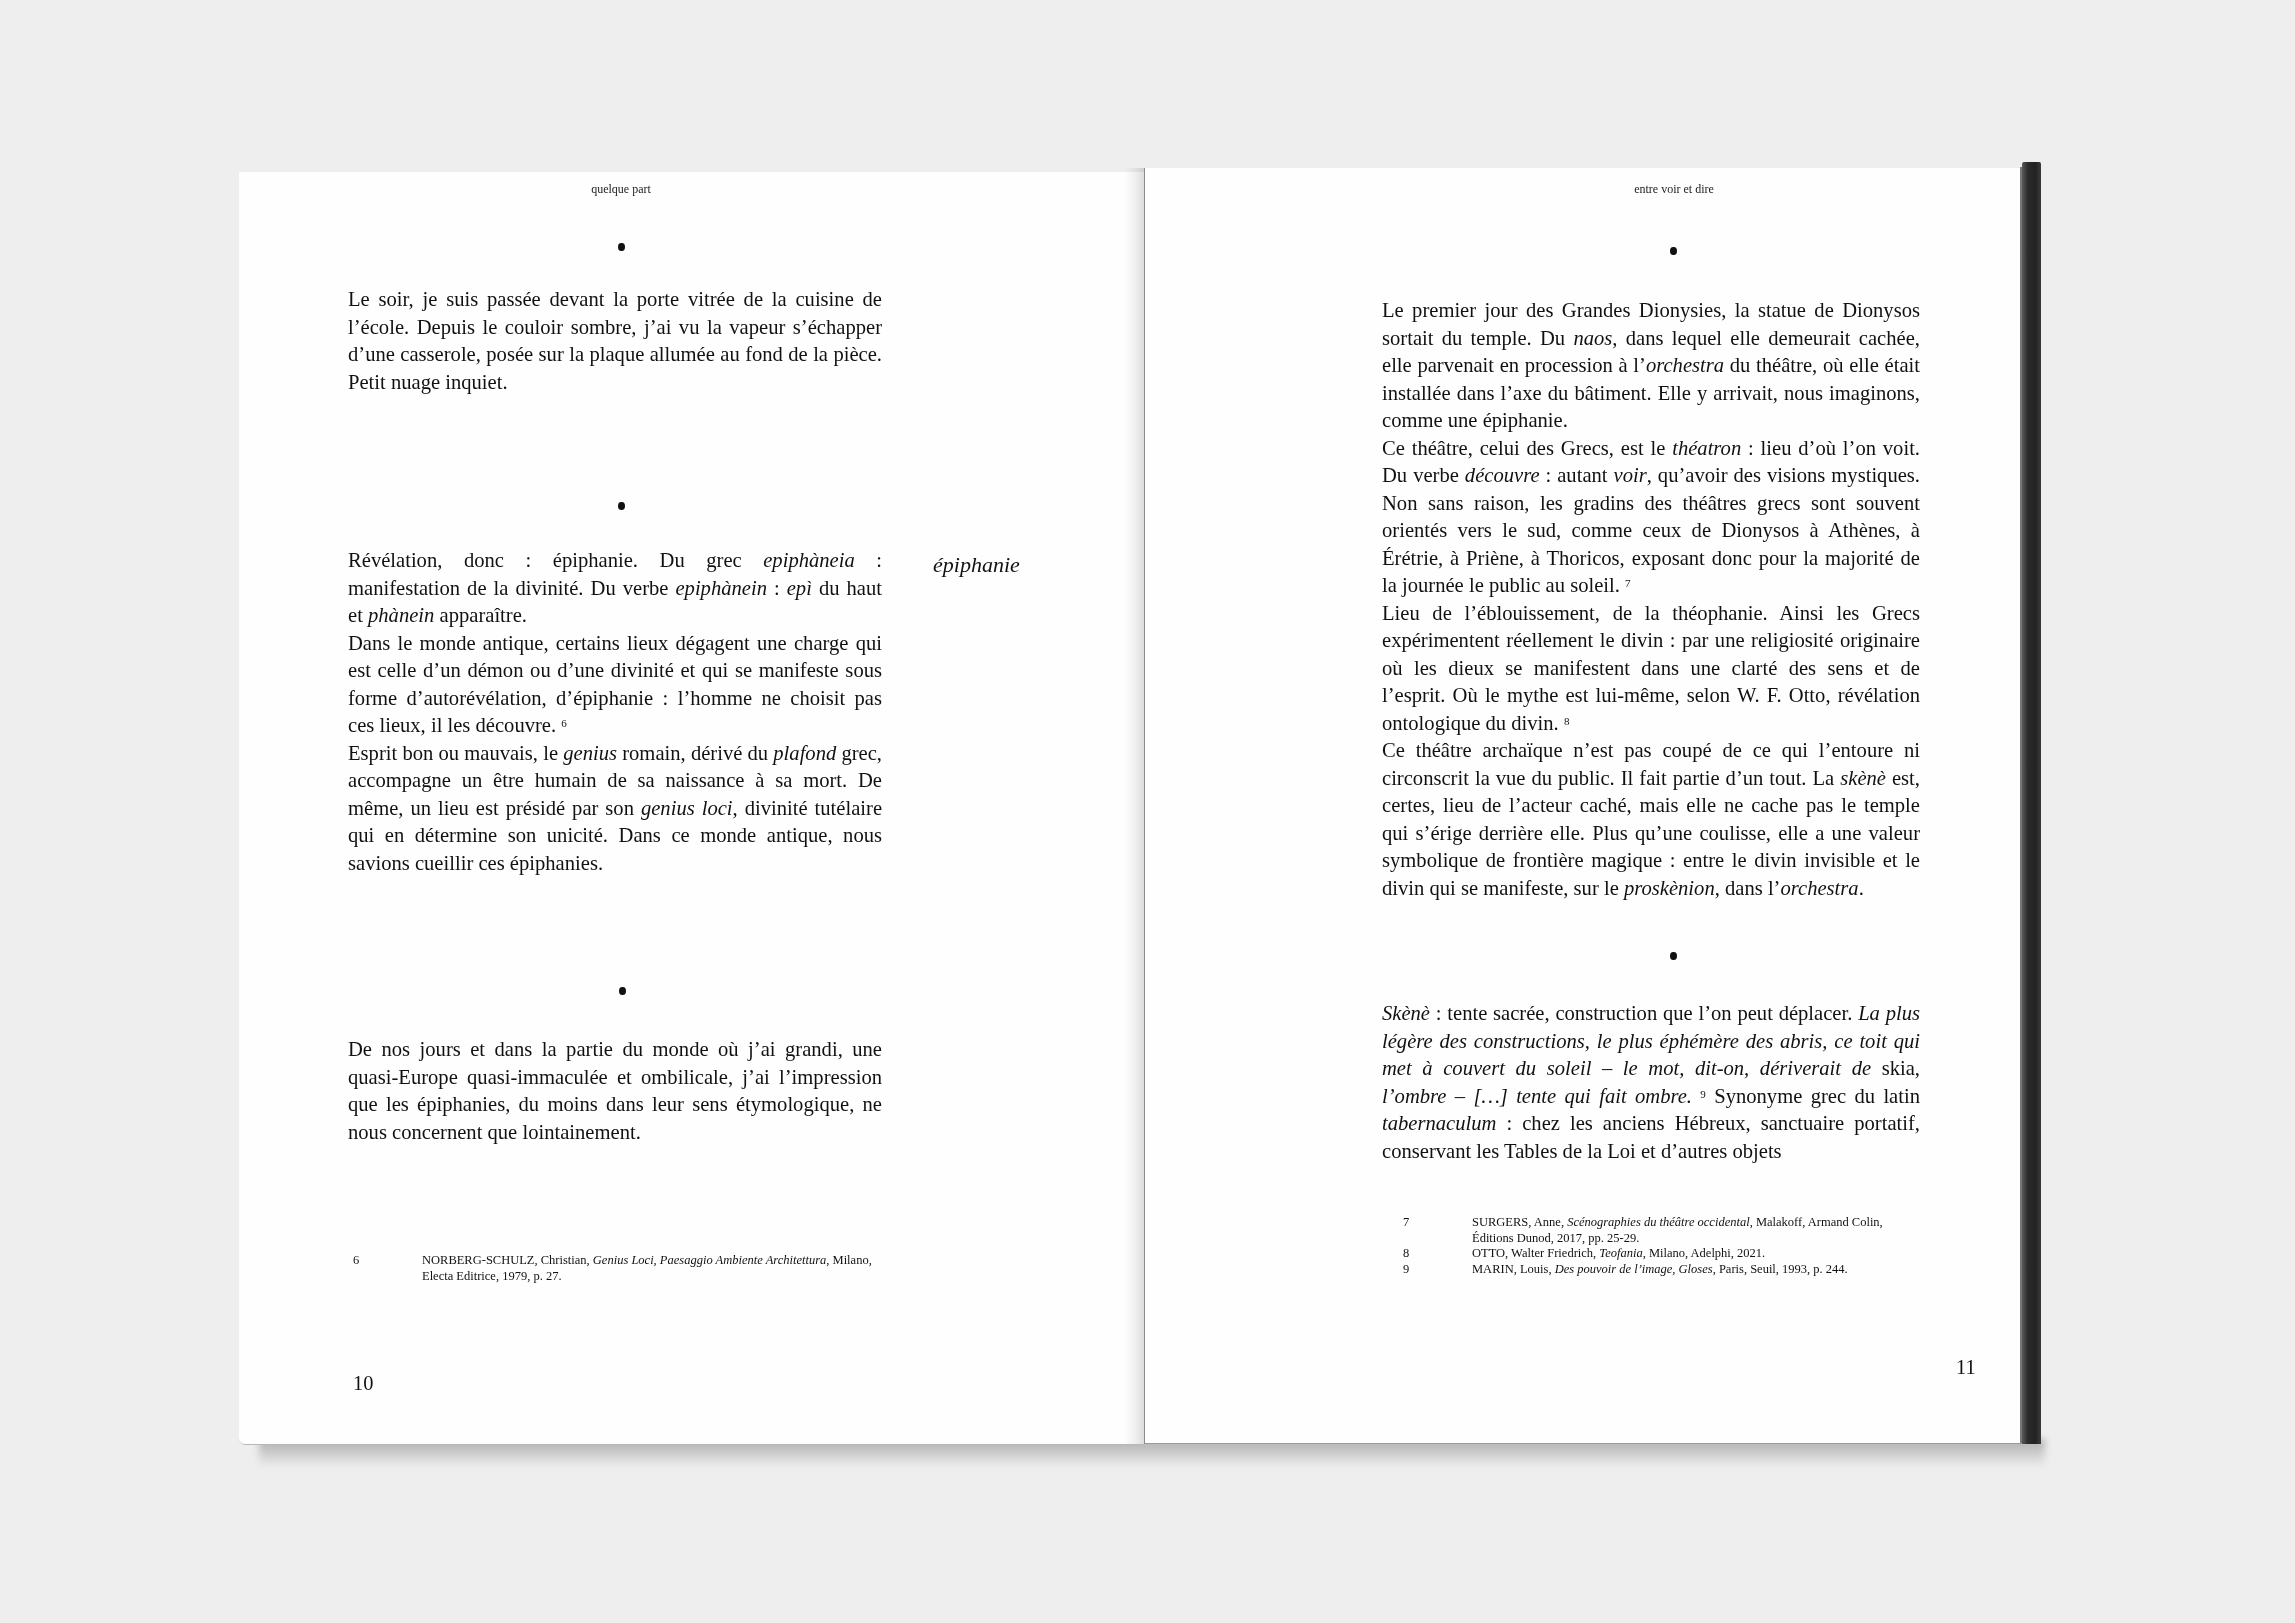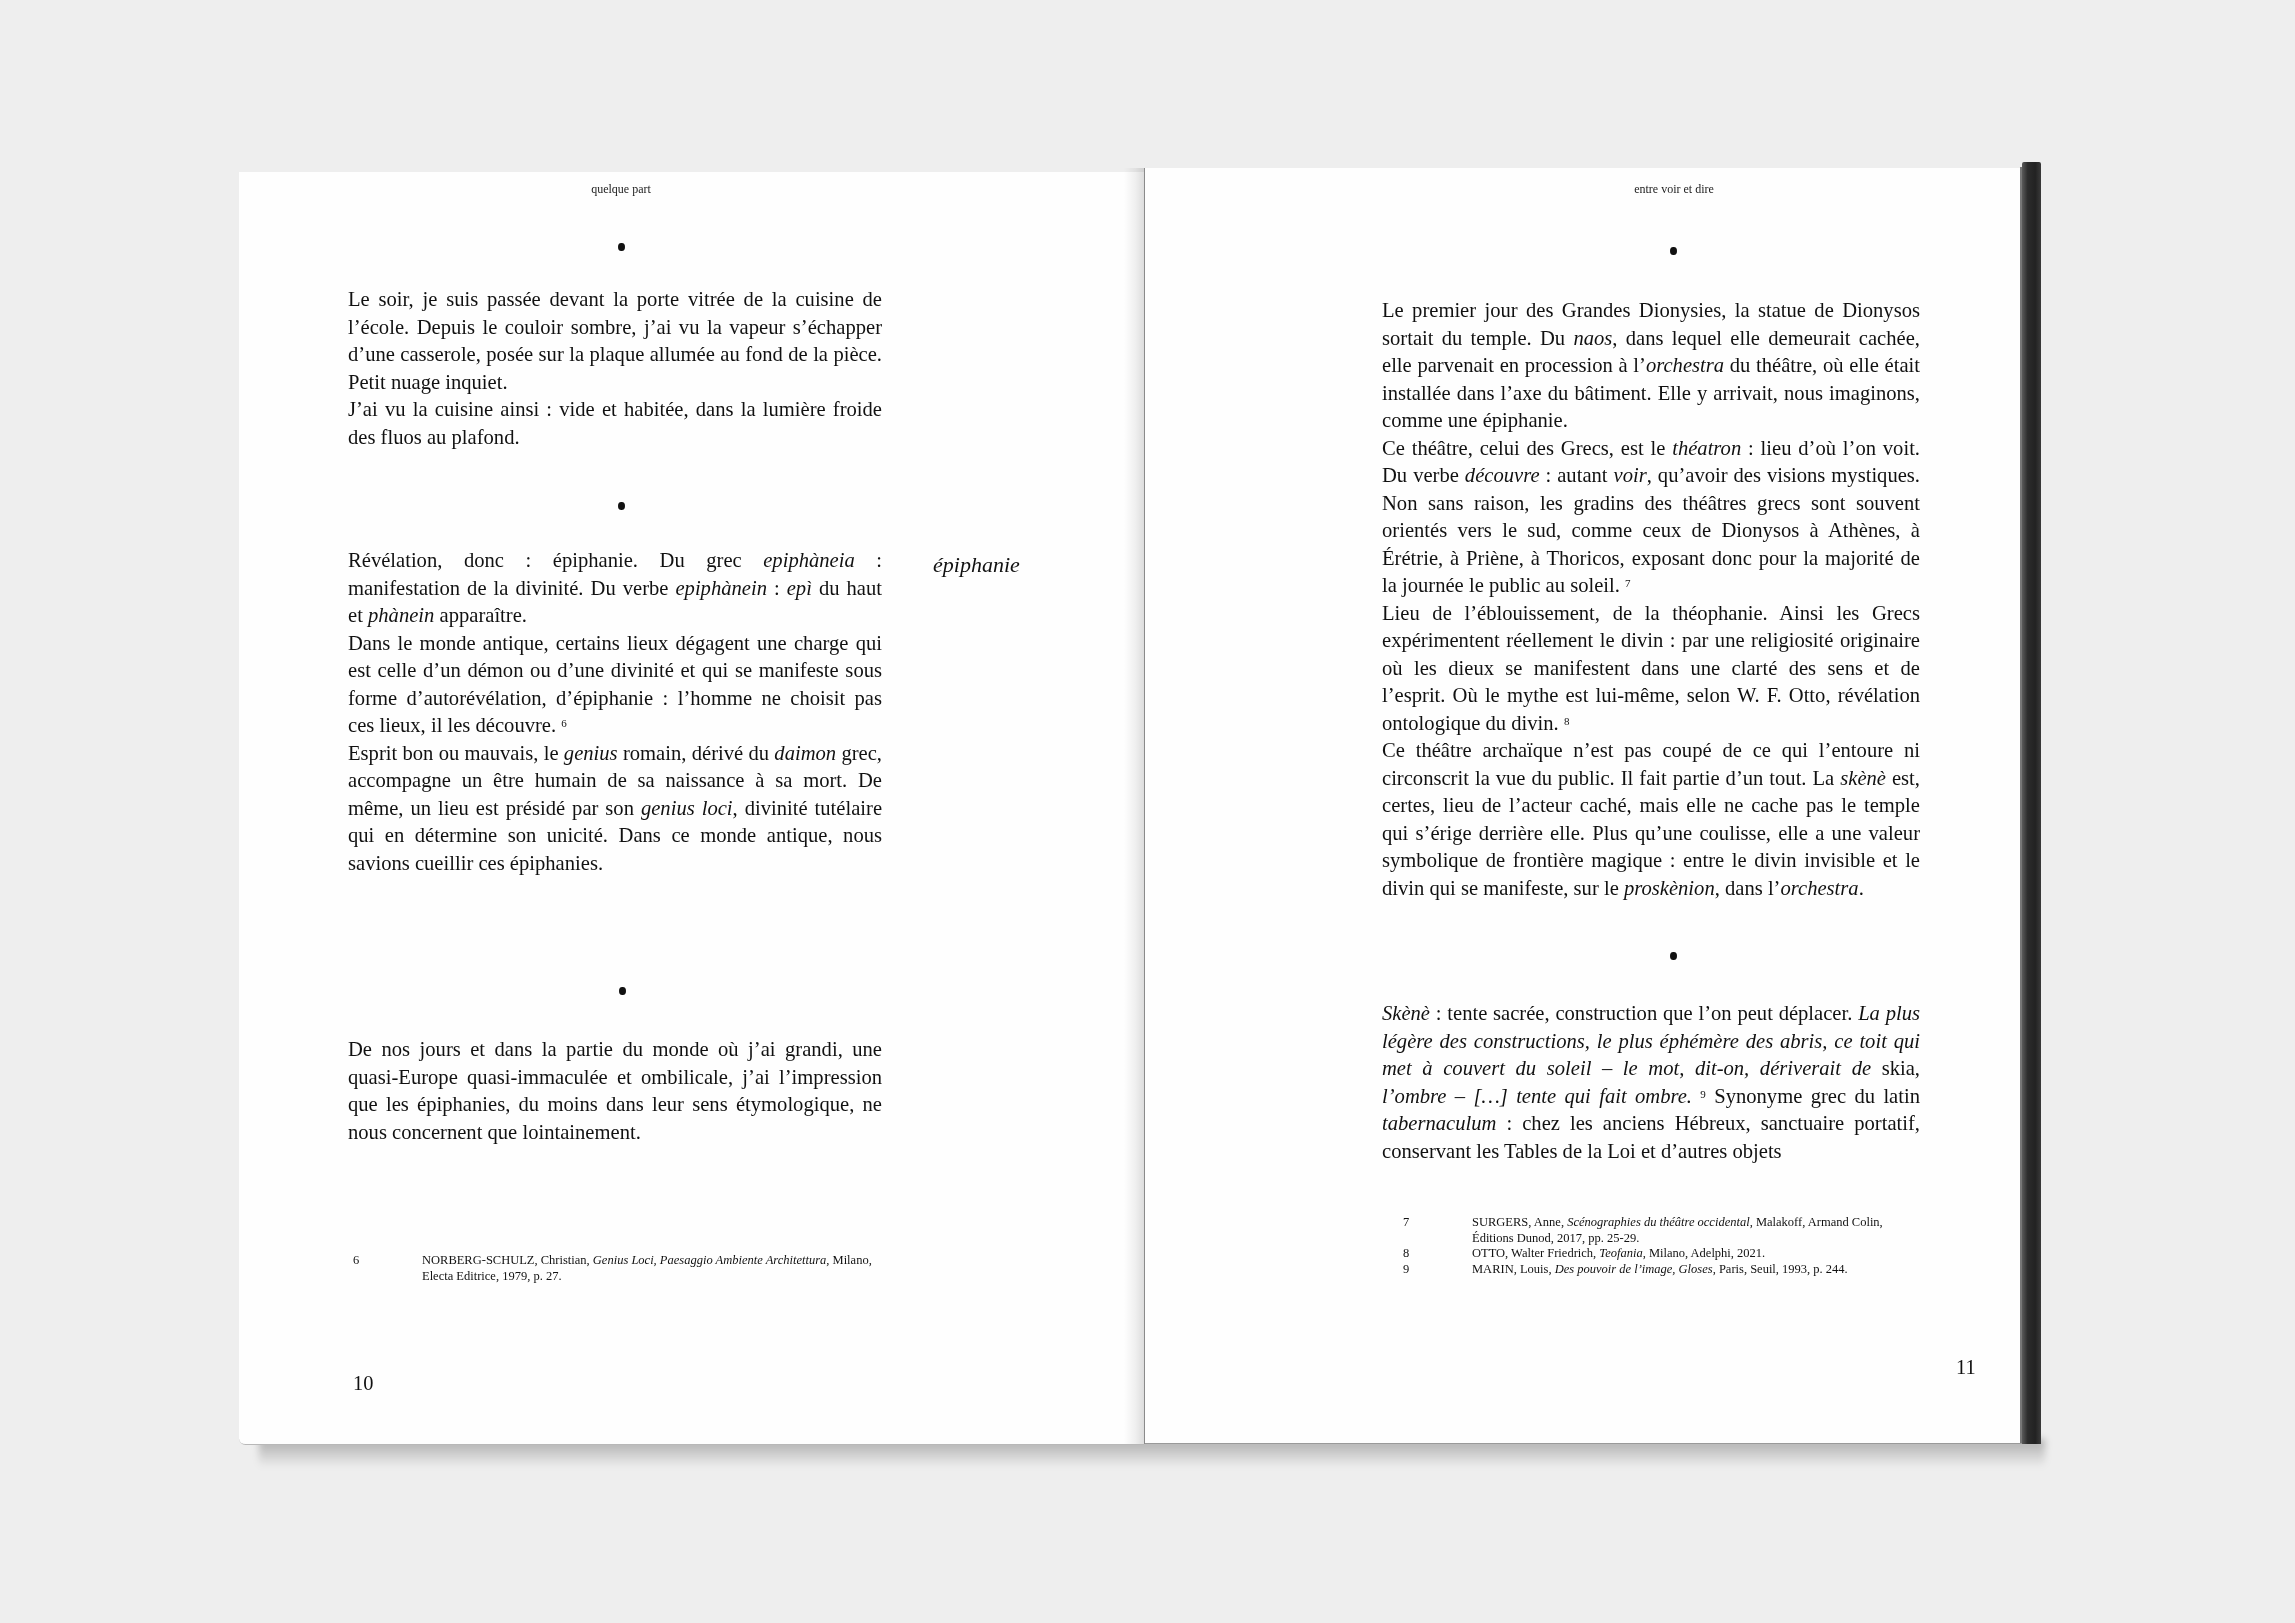--- a/index.html
+++ b/index.html
@@ -69,29 +69,28 @@
 <div class="spine-line"></div>
 <div class="edge-strip"></div>
 <div class="edge-block"></div>
 
 <div class="running-head" style="left:436px; top:182px;text-align:center;">quelque part</div>
 
 <div class="dinkus" style="left:618px; top:243px;"></div>
 
 <div class="para" style="left:348px; top:286px; width:534px;">
     <p>Le soir, je suis passée devant la porte vitrée de la cuisine de l’école. Depuis le couloir sombre, j’ai vu la vapeur s’échapper d’une casserole, posée sur la plaque allumée au fond de la pièce. Petit nuage inquiet.</p>
-    <p>J’ai vu la cuisine ainsi : vide et habitée, dans la lumière froide des fluos au plafond.</p>
   </div>
 
 <div class="dinkus" style="left:618px; top:502px;"></div>
 
 <div class="para" style="left:348px; top:547px; width:534px;">
     <p>Révélation, donc : épiphanie. Du grec <i>epiphàneia</i> : manifestation de la divinité. Du verbe <i>epiphànein</i> : <i>epì</i> du haut et <i>phànein</i> apparaître.</p>
     <p>Dans le monde antique, certains lieux dégagent une charge qui est celle d’un démon ou d’une divinité et qui se manifeste sous forme d’autorévélation, d’épiphanie : l’homme ne choisit pas ces lieux, il les découvre. <sup>6</sup></p>
-    <p>Esprit bon ou mauvais, le <i>genius</i> romain, dérivé du <i>daimon</i> grec, accompagne un être humain de sa naissance à sa mort. De même, un lieu est présidé par son <i>genius loci</i>, divinité tutélaire qui en détermine son unicité. Dans ce monde antique, nous savions cueillir ces épiphanies.</p>
+    <p>Esprit bon ou mauvais, le <i>genius</i> romain, dérivé du <i>plafond</i> grec, accompagne un être humain de sa naissance à sa mort. De même, un lieu est présidé par son <i>genius loci</i>, divinité tutélaire qui en détermine son unicité. Dans ce monde antique, nous savions cueillir ces épiphanies.</p>
   </div>
 
 <div class="margin-note" style="left:933px; top:552px;">épiphanie</div>
 
 <div class="dinkus" style="left:619px; top:987px;"></div>
 
 <div class="para" style="left:348px; top:1036px; width:534px;">
     <p>De nos jours et dans la partie du monde où j’ai grandi, une quasi-Europe quasi-immaculée et ombilicale, j’ai l’impression que les épiphanies, du moins dans leur sens étymologique, ne nous concernent que lointainement.</p>
   </div>
 

